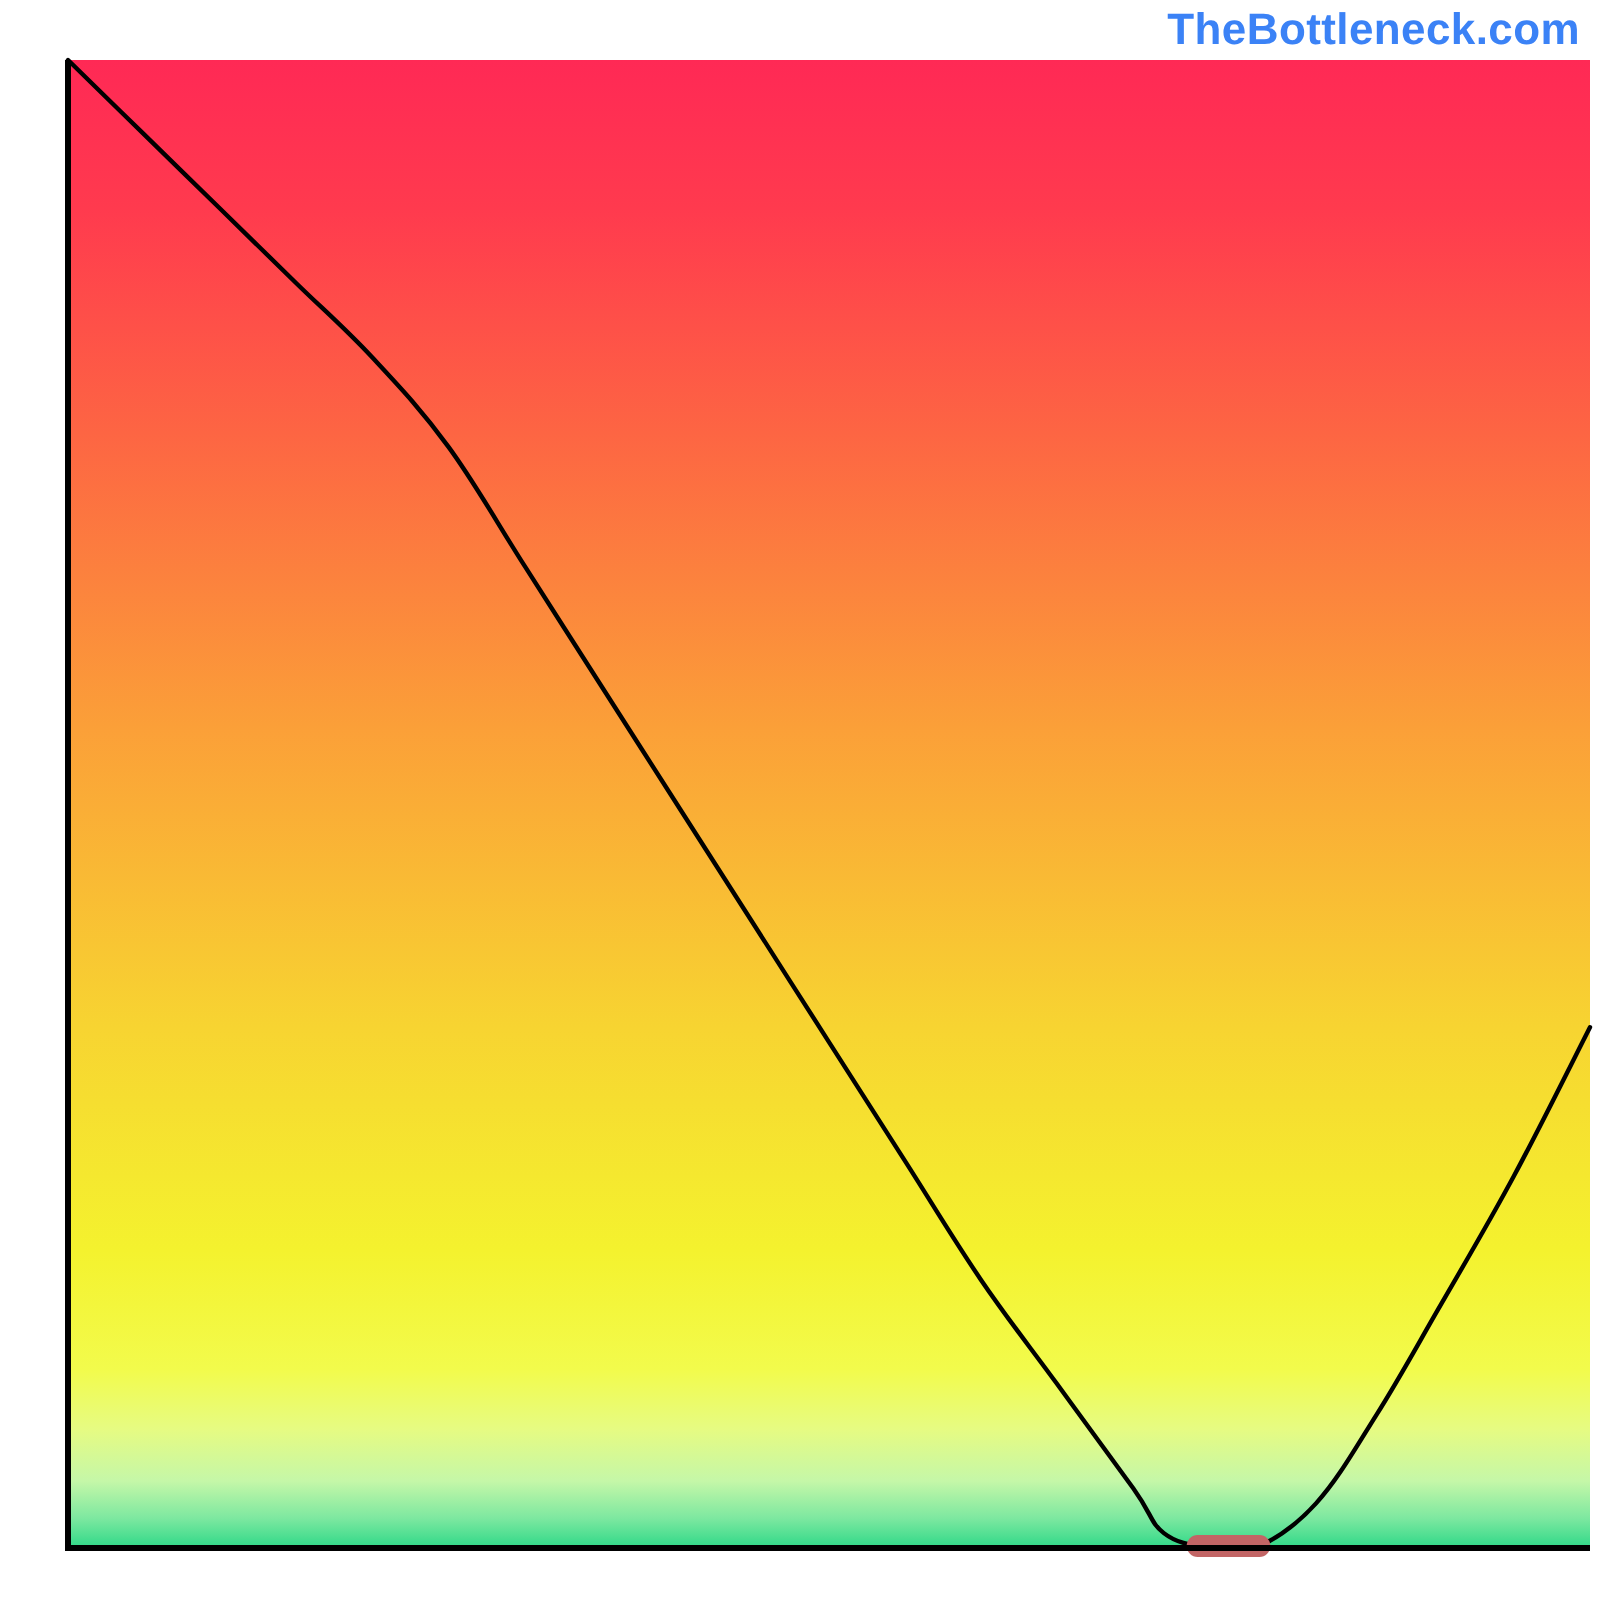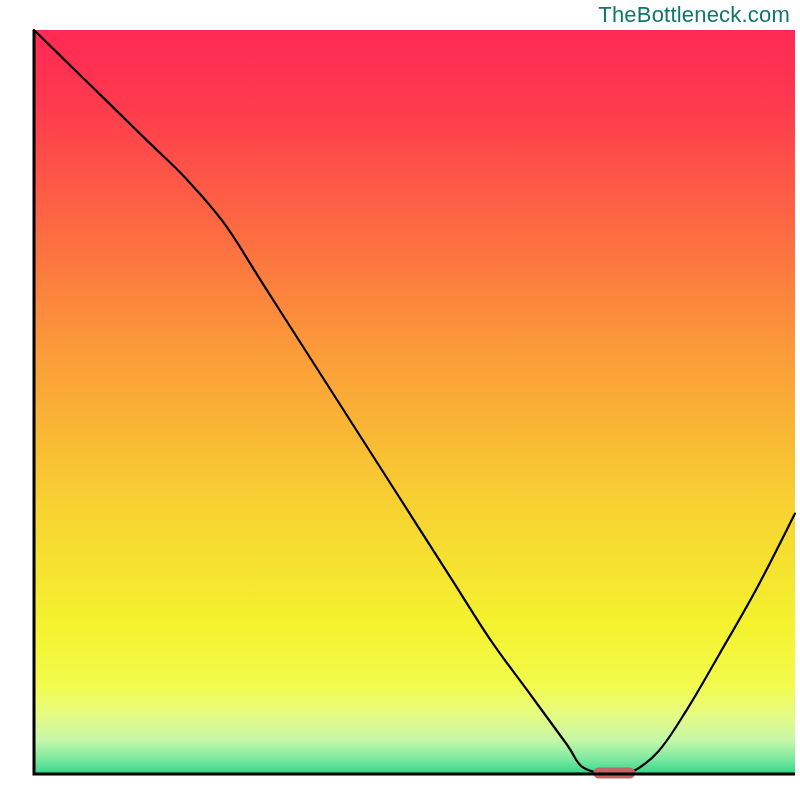--- a/index.html
+++ b/index.html
@@ -14,22 +14,22 @@
   .container {
     position: relative;
     width: 800px;
     height: 800px;
   }
   .watermark {
     position: absolute;
     top: 2px;
     right: 10px;
     font-size: 22px;
-    font-weight: 400;
-    color: #0f766e;
+    font-weight: 700;
+    color: #3b82f6;
     letter-spacing: 0.2px;
     z-index: 10;
   }
   svg {
     position: absolute;
     top: 0;
     left: 0;
   }
 </style>
 </head>

